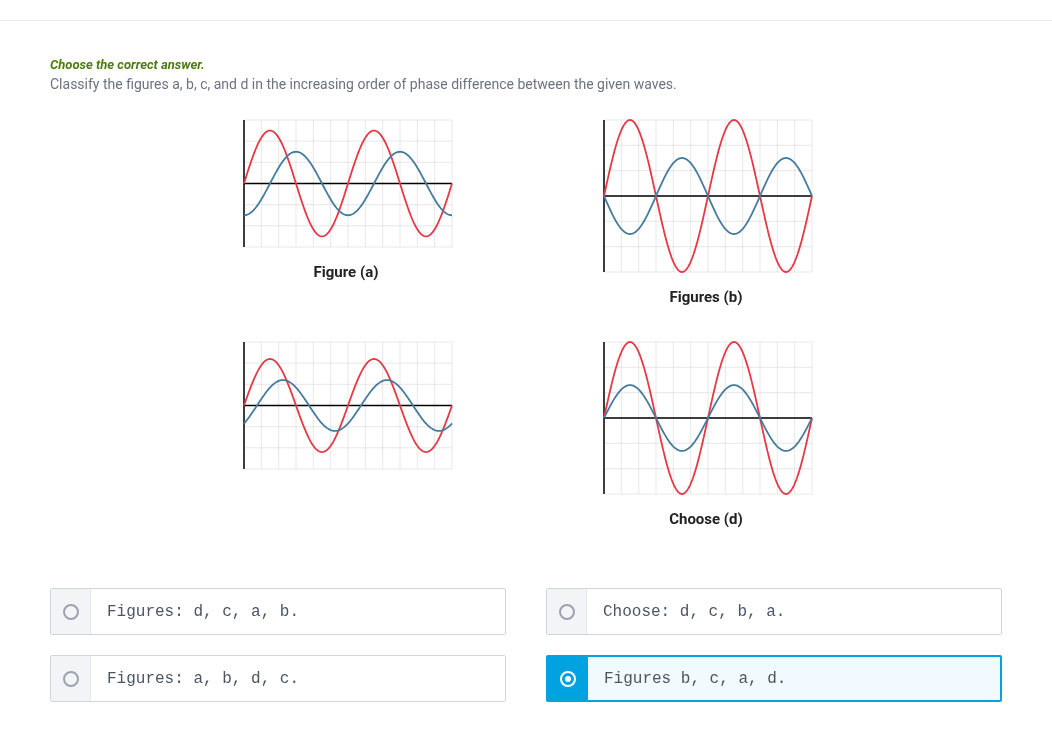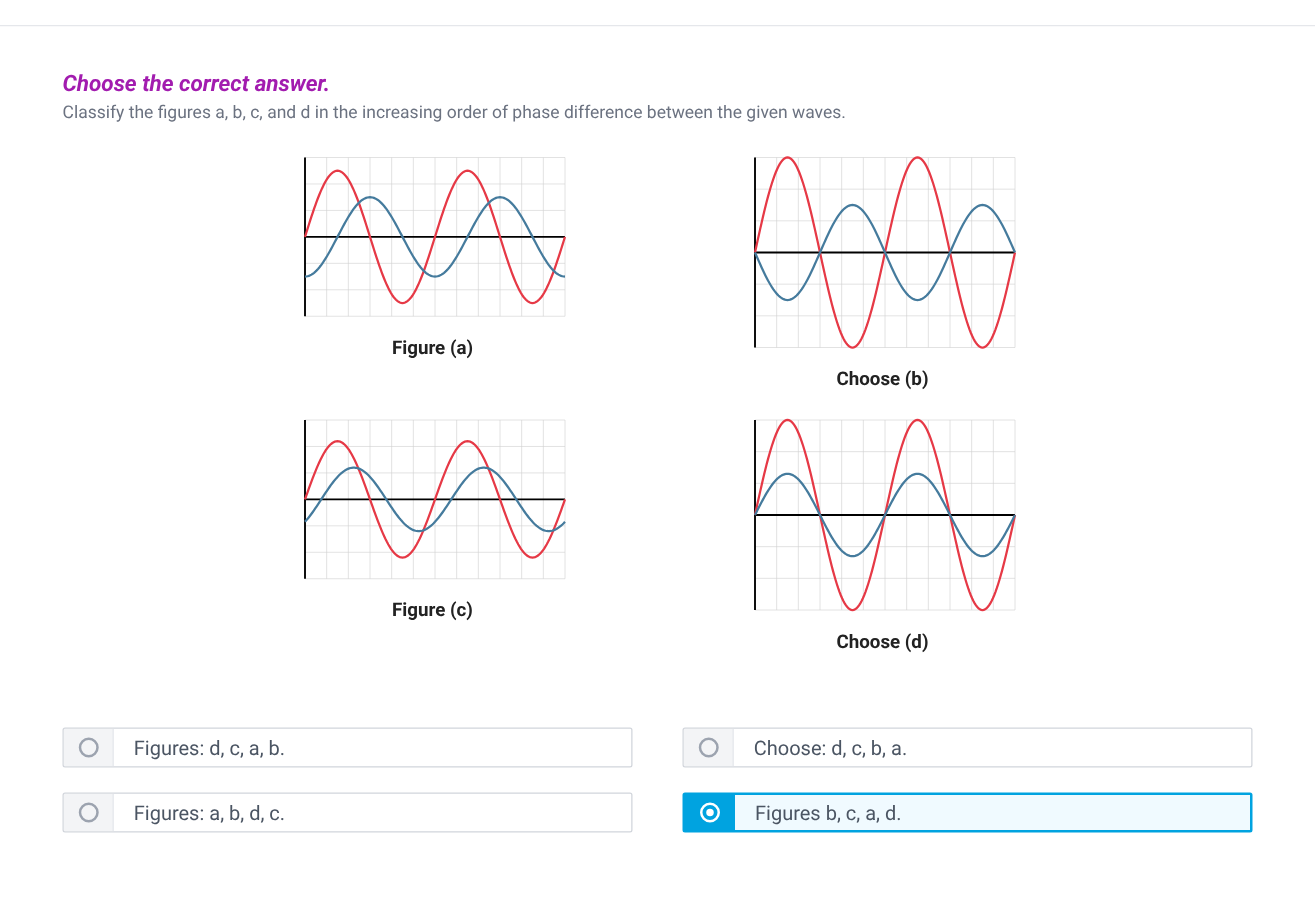--- a/index.html
+++ b/index.html
@@ -4,36 +4,36 @@
 <style>
   * { box-sizing: border-box; }
   body {
     margin: 0;
     font-family: -apple-system, BlinkMacSystemFont, "Segoe UI", Roboto, Arial, sans-serif;
     background: #fff;
     padding: 20px 50px;
     width: 1052px;
   }
   .instruction {
-    color: #a21caf;
+    color: #4d7c0f;
     font-weight: 700;
     font-style: italic;
-    font-size: 18px;
+    font-size: 13px;
     margin-bottom: 4px;
     margin-top: 36px;
   }
   .question {
     color: #6b7280;
     font-size: 14px;
     margin-bottom: 24px;
   }
   .figures-grid {
     display: grid;
     grid-template-columns: 1fr 1fr;
-    gap: 20px 20px;
+    gap: 32px 20px;
     justify-items: center;
     max-width: 700px;
     margin: 0 auto 60px auto;
   }
   .figure-cell {
     text-align: center;
   }
   .figure-cell svg {
     display: block;
     margin-bottom: 12px;
@@ -49,21 +49,22 @@
     gap: 20px 40px;
     margin-top: 20px;
   }
   .option {
     display: flex;
     align-items: stretch;
     border: 1px solid #d1d5db;
     border-radius: 2px;
     overflow: hidden;
     cursor: pointer;
-    height: 32px;
+    height: 47px;
+    font-family: Liberation Mono, monospace;
   }
   .option .radio-box {
     width: 40px;
     background: #f3f4f6;
     border-right: 1px solid #e5e7eb;
     display: flex;
     align-items: center;
     justify-content: center;
   }
   .option .radio-circle {
@@ -173,21 +174,21 @@
           <line x1="8" x2="216" y1="80" y2="80" stroke="#d0d0d0" stroke-width="0.5"></line>
           <line x1="8" x2="216" y1="54.66666666666667" y2="54.66666666666667" stroke="#d0d0d0" stroke-width="0.5"></line>
           <line x1="8" x2="216" y1="29.33333333333333" y2="29.33333333333333" stroke="#d0d0d0" stroke-width="0.5"></line>
           <line x1="8" x2="216" y1="4" y2="4" stroke="#d0d0d0" stroke-width="0.5"></line>
         </g>
         <line x1="8" x2="216" y1="80" y2="80" stroke="#000" stroke-width="1.5"></line>
         <line x1="8" x2="8" y1="4" y2="156" stroke="#000" stroke-width="1.5"></line>
         <path d="M8,80 L9.04,75.2279205157722 L10.08,70.47467424911288 L11.120000000000001,65.75902009148493 L12.16,61.099568575471025 L13.2,56.51470842750399 L14.24,52.022533995964466 L15.28,47.64077384105448 L16.32,43.38672076826964 L17.36,39.277163581596255 L18.4,35.32832082577204 L19.439999999999998,31.555776779099602 L20.48,27.974419949419627 L21.52,24.59838431597271 L22.56,21.44099354904003 L23.6,18.51470842750399 L24.64,15.831077661846848 L25.68,13.400692316666351 L26.720000000000002,11.233144012582528 L27.759999999999998,9.336987072492889 L28.799999999999997,7.719704761568323 L29.84,6.387679754224052 L30.88,5.346168944619649 L31.919999999999998,4.599282700099678 L32.96,4.149968639451373 L34,4 L35.04,4.149968639451373 L36.08,4.599282700099678 L37.12,5.346168944619649 L38.16,6.387679754224052 L39.2,7.719704761568323 L40.24,9.336987072492889 L41.28,11.2331440125825 L42.32,13.40069231666638 L43.36,15.831077661846848 L44.400000000000006,18.51470842750399 L45.440000000000005,21.44099354904003 L46.480000000000004,24.59838431597271 L47.519999999999996,27.974419949419627 L48.559999999999995,31.55577677909956 L49.599999999999994,35.328320825772025 L50.64,39.277163581596255 L51.68,43.386720768269626 L52.72,47.64077384105448 L53.76,52.022533995964494 L54.800000000000004,56.51470842750399 L55.839999999999996,61.099568575471 L56.879999999999995,65.7590200914849 L57.92,70.4746742491129 L58.96,75.22792051577215 L60,79.99999999999999 L61.04,84.77207948422782 L62.08,89.52532575088709 L63.120000000000005,94.24097990851509 L64.16,98.90043142452899 L65.19999999999999,103.485291572496 L66.24,107.97746600403549 L67.28,112.35922615894549 L68.32,116.61327923173036 L69.36,120.72283641840372 L70.4,124.67167917422796 L71.44,128.4442232209004 L72.48,132.02558005058037 L73.52,135.40161568402723 L74.56,138.55900645095994 L75.60000000000001,141.485291572496 L76.64,144.16892233815315 L77.67999999999999,146.5993076833336 L78.72,148.76685598741747 L79.75999999999999,150.66301292750708 L80.80000000000001,152.28029523843168 L81.84,153.61232024577595 L82.88000000000001,154.65383105538035 L83.92,155.40071729990032 L84.96000000000001,155.85003136054863 L86,156 L87.03999999999999,155.85003136054863 L88.08,155.40071729990032 L89.11999999999999,154.65383105538035 L90.16,153.61232024577595 L91.19999999999999,152.28029523843168 L92.24000000000001,150.66301292750708 L93.28,148.7668559874175 L94.32000000000001,146.59930768333362 L95.36,144.16892233815318 L96.39999999999999,141.48529157249604 L97.44,138.55900645095997 L98.48,135.40161568402726 L99.52,132.02558005058032 L100.56,128.4442232209004 L101.60000000000001,124.67167917422798 L102.64,120.72283641840379 L103.67999999999999,116.61327923173042 L104.72,112.35922615894555 L105.75999999999999,107.97746600403559 L106.80000000000001,103.48529157249597 L107.84,98.90043142452895 L108.88000000000001,94.24097990851507 L109.92,89.52532575088716 L110.96000000000001,84.77207948422782 L112,80.00000000000003 L113.04,75.22792051577223 L114.08,70.47467424911288 L115.12,65.75902009148497 L116.16,61.099568575471096 L117.2,56.514708427504075 L118.24000000000001,52.02253399596444 L119.28,47.64077384105448 L120.32000000000001,43.386720768269626 L121.36000000000001,39.277163581596255 L122.39999999999999,35.32832082577208 L123.44000000000001,31.55577677909963 L124.47999999999999,27.974419949419712 L125.52000000000001,24.598384315972766 L126.55999999999999,21.44099354904006 L127.60000000000001,18.51470842750399 L128.64,15.831077661846848 L129.68,13.400692316666351 L130.72,11.233144012582528 L131.76,9.336987072492917 L132.8,7.719704761568323 L133.84,6.387679754224052 L134.88,5.346168944619677 L135.92000000000002,4.599282700099678 L136.96,4.149968639451345 L138,4 L139.04,4.149968639451345 L140.08,4.599282700099678 L141.12,5.346168944619649 L142.16,6.387679754224052 L143.20000000000002,7.719704761568323 L144.24,9.336987072492946 L145.28,11.233144012582528 L146.32,13.40069231666638 L147.35999999999999,15.831077661846791 L148.39999999999998,18.51470842750399 L149.44,21.440993549039973 L150.48000000000002,24.598384315972766 L151.51999999999998,27.97441994941957 L152.56,31.555776779099602 L153.60000000000002,35.328320825772025 L154.64000000000001,39.27716358159633 L155.68,43.38672076826958 L156.72,47.64077384105451 L157.76000000000002,52.022533995964466 L158.79999999999998,56.514708427503976 L159.84,61.09956857547098 L160.88,65.75902009148484 L161.92000000000002,70.4746742491129 L162.96,75.22792051577206 L164,79.99999999999999 L165.04,84.77207948422789 L166.07999999999998,89.52532575088705 L167.12,94.2409799085151 L168.16,98.90043142452896 L169.20000000000002,103.48529157249598 L170.23999999999998,107.97746600403548 L171.28,112.35922615894545 L172.32,116.61327923173039 L173.35999999999999,120.72283641840363 L174.39999999999998,124.67167917422793 L175.44,128.44422322090037 L176.48000000000002,132.02558005058037 L177.51999999999998,135.4016156840272 L178.56,138.55900645096 L179.60000000000002,141.48529157249598 L180.64000000000001,144.16892233815318 L181.68,146.5993076833336 L182.72,148.76685598741744 L183.76000000000002,150.6630129275071 L184.79999999999998,152.28029523843162 L185.84,153.61232024577595 L186.88,154.65383105538035 L187.92000000000002,155.40071729990032 L188.96,155.85003136054863 L190,156 L191.04,155.85003136054863 L192.07999999999998,155.40071729990032 L193.12,154.65383105538032 L194.16,153.612320245776 L195.20000000000002,152.28029523843168 L196.23999999999998,150.66301292750717 L197.28,148.76685598741753 L198.32,146.59930768333362 L199.35999999999999,144.1689223381532 L200.39999999999998,141.48529157249604 L201.44,138.55900645096 L202.48000000000002,135.40161568402726 L203.51999999999998,132.02558005058043 L204.56,128.44422322090043 L205.60000000000002,124.67167917422788 L206.64000000000001,120.72283641840369 L207.68,116.61327923173033 L208.72,112.35922615894563 L209.76000000000002,107.97746600403553 L210.79999999999998,103.48529157249617 L211.84,98.90043142452902 L212.88,94.24097990851516 L213.92000000000002,89.52532575088709 L214.96,84.77207948422796 L216,80.00000000000003" fill="none" stroke="#e63946" stroke-width="1.8"></path>
         <path d="M8,80 L9.04,82.38603974211391 L10.08,84.76266287544355 L11.120000000000001,87.12048995425755 L12.16,89.4502157122645 L13.2,91.742645786248 L14.24,93.98873300201775 L15.28,96.17961307947276 L16.32,98.30663961586518 L17.36,100.36141820920187 L18.4,102.33583958711398 L19.439999999999998,104.22211161045021 L20.48,106.01279002529017 L21.52,107.70080784201365 L22.56,109.27950322548 L23.6,110.742645786248 L24.64,112.08446116907658 L25.68,113.29965384166681 L26.720000000000002,114.38342799370875 L27.759999999999998,115.33150646375356 L28.799999999999997,116.14014761921584 L29.84,116.80616012288797 L30.88,117.32691552769018 L31.919999999999998,117.70035864995015 L32.96,117.92501568027433 L34,118 L35.04,117.92501568027433 L36.08,117.70035864995015 L37.12,117.32691552769018 L38.16,116.80616012288797 L39.2,116.14014761921584 L40.24,115.33150646375356 L41.28,114.38342799370875 L42.32,113.29965384166681 L43.36,112.08446116907658 L44.400000000000006,110.742645786248 L45.440000000000005,109.27950322548 L46.480000000000004,107.70080784201363 L47.519999999999996,106.01279002529017 L48.559999999999995,104.2221116104502 L49.599999999999994,102.33583958711398 L50.64,100.36141820920187 L51.68,98.30663961586518 L52.72,96.17961307947276 L53.76,93.98873300201775 L54.800000000000004,91.74264578624799 L55.839999999999996,89.4502157122645 L56.879999999999995,87.12048995425755 L57.92,84.76266287544357 L58.96,82.38603974211391 L60,80 L61.04,77.61396025788609 L62.08,75.23733712455643 L63.120000000000005,72.87951004574245 L64.16,70.5497842877355 L65.19999999999999,68.25735421375201 L66.24,66.01126699798223 L67.28,63.82038692052724 L68.32,61.69336038413482 L69.36,59.63858179079813 L70.4,57.66416041288602 L71.44,55.77788838954979 L72.48,53.98720997470983 L73.52,52.29919215798637 L74.56,50.72049677452 L75.60000000000001,49.25735421375201 L76.64,47.91553883092344 L77.67999999999999,46.700346158333204 L78.72,45.61657200629125 L79.75999999999999,44.66849353624647 L80.80000000000001,43.85985238078416 L81.84,43.193839877112026 L82.88000000000001,42.673084472309824 L83.92,42.29964135004985 L84.96000000000001,42.07498431972567 L86,42 L87.03999999999999,42.07498431972567 L88.08,42.29964135004985 L89.11999999999999,42.673084472309824 L90.16,43.193839877112026 L91.19999999999999,43.85985238078416 L92.24000000000001,44.668493536246444 L93.28,45.61657200629125 L94.32000000000001,46.700346158333204 L95.36,47.91553883092344 L96.39999999999999,49.25735421375198 L97.44,50.72049677452 L98.48,52.29919215798637 L99.52,53.98720997470983 L100.56,55.77788838954979 L101.60000000000001,57.664160412886034 L102.64,59.63858179079813 L103.67999999999999,61.693360384134806 L104.72,63.82038692052724 L105.75999999999999,66.01126699798223 L106.80000000000001,68.257354213752 L107.84,70.54978428773549 L108.88000000000001,72.87951004574248 L109.92,75.23733712455646 L110.96000000000001,77.6139602578861 L112,80 L113.04,82.38603974211388 L114.08,84.76266287544355 L115.12,87.12048995425751 L116.16,89.4502157122645 L117.2,91.74264578624799 L118.24000000000001,93.98873300201775 L119.28,96.17961307947274 L120.32000000000001,98.30663961586521 L121.36000000000001,100.36141820920187 L122.39999999999999,102.33583958711395 L123.44000000000001,104.2221116104502 L124.47999999999999,106.01279002529017 L125.52000000000001,107.70080784201363 L126.55999999999999,109.27950322547997 L127.60000000000001,110.74264578624802 L128.64,112.08446116907658 L129.68,113.29965384166681 L130.72,114.38342799370874 L131.76,115.33150646375354 L132.8,116.14014761921584 L133.84,116.80616012288797 L134.88,117.32691552769018 L135.92000000000002,117.70035864995015 L136.96,117.92501568027433 L138,118 L139.04,117.92501568027433 L140.08,117.70035864995015 L141.12,117.32691552769018 L142.16,116.80616012288797 L143.20000000000002,116.14014761921584 L144.24,115.33150646375354 L145.28,114.38342799370875 L146.32,113.29965384166681 L147.35999999999999,112.08446116907659 L148.39999999999998,110.74264578624803 L149.44,109.27950322547998 L150.48000000000002,107.70080784201362 L151.51999999999998,106.01279002529017 L152.56,104.2221116104502 L153.60000000000002,102.33583958711398 L154.64000000000001,100.36141820920186 L155.68,98.30663961586521 L156.72,96.17961307947277 L157.76000000000002,93.98873300201774 L158.79999999999998,91.74264578624803 L159.84,89.45021571226447 L160.88,87.12048995425755 L161.92000000000002,84.76266287544354 L162.96,82.38603974211394 L164,80.00000000000001 L165.04,77.61396025788608 L166.07999999999998,75.23733712455648 L167.12,72.87951004574248 L168.16,70.54978428773555 L169.20000000000002,68.25735421375198 L170.23999999999998,66.01126699798229 L171.28,63.82038692052724 L172.32,61.693360384134806 L173.35999999999999,59.63858179079814 L174.39999999999998,57.664160412886034 L175.44,55.77788838954983 L176.48000000000002,53.98720997470983 L177.51999999999998,52.2991921579864 L178.56,50.72049677452003 L179.60000000000002,49.25735421375198 L180.64000000000001,47.915538830923396 L181.68,46.700346158333176 L182.72,45.61657200629125 L183.76000000000002,44.668493536246444 L184.79999999999998,43.859852380784176 L185.84,43.193839877112026 L186.88,42.673084472309824 L187.92000000000002,42.29964135004984 L188.96,42.07498431972567 L190,42 L191.04,42.07498431972567 L192.07999999999998,42.29964135004984 L193.12,42.673084472309824 L194.16,43.193839877112026 L195.20000000000002,43.859852380784176 L196.23999999999998,44.668493536246444 L197.28,45.61657200629125 L198.32,46.700346158333204 L199.35999999999999,47.915538830923396 L200.39999999999998,49.25735421375198 L201.44,50.72049677452 L202.48000000000002,52.29919215798638 L203.51999999999998,53.98720997470977 L204.56,55.77788838954979 L205.60000000000002,57.66416041288602 L206.64000000000001,59.63858179079817 L207.68,61.69336038413479 L208.72,63.82038692052724 L209.76000000000002,66.01126699798223 L210.79999999999998,68.25735421375198 L211.84,70.54978428773549 L212.88,72.87951004574242 L213.92000000000002,75.23733712455646 L214.96,77.61396025788602 L216,79.99999999999999" fill="none" stroke="#457b9d" stroke-width="1.8"></path>
       </svg>
-    <div class="figure-caption">Choose (b)</div>
+    <div class="figure-caption">Figures (b)</div>
   </div>
   <div class="figure-cell">
     <svg width="220" height="135">
         <g>
           <line x1="8" x2="8" y1="4" y2="131" stroke="#d0d0d0" stroke-width="0.5"></line>
           <line x1="25.333333333333332" x2="25.333333333333332" y1="4" y2="131" stroke="#d0d0d0" stroke-width="0.5"></line>
           <line x1="42.666666666666664" x2="42.666666666666664" y1="4" y2="131" stroke="#d0d0d0" stroke-width="0.5"></line>
           <line x1="60" x2="60" y1="4" y2="131" stroke="#d0d0d0" stroke-width="0.5"></line>
           <line x1="77.33333333333333" x2="77.33333333333333" y1="4" y2="131" stroke="#d0d0d0" stroke-width="0.5"></line>
           <line x1="94.66666666666667" x2="94.66666666666667" y1="4" y2="131" stroke="#d0d0d0" stroke-width="0.5"></line>
@@ -204,21 +205,20 @@
           <line x1="8" x2="216" y1="67.5" y2="67.5" stroke="#d0d0d0" stroke-width="0.5"></line>
           <line x1="8" x2="216" y1="46.33333333333334" y2="46.33333333333334" stroke="#d0d0d0" stroke-width="0.5"></line>
           <line x1="8" x2="216" y1="25.166666666666657" y2="25.166666666666657" stroke="#d0d0d0" stroke-width="0.5"></line>
           <line x1="8" x2="216" y1="4" y2="4" stroke="#d0d0d0" stroke-width="0.5"></line>
         </g>
         <line x1="8" x2="216" y1="67.5" y2="67.5" stroke="#000" stroke-width="1.5"></line>
         <line x1="8" x2="8" y1="4" y2="131" stroke="#000" stroke-width="1.5"></line>
         <path d="M8,67.5 L9.04,64.57605480725165 L10.08,61.66364909035558 L11.120000000000001,58.77427678412475 L12.16,55.91934092102325 L13.2,53.11010862860661 L14.24,50.357666663316834 L15.28,47.672877656119795 L16.32,45.06633724266345 L17.36,42.548332247144714 L18.4,40.12880008491385 L19.439999999999998,37.817289544036 L20.48,35.622923100587386 L21.52,33.55436091640959 L22.56,31.61976666140741 L23.6,29.82677529527328 L24.64,28.182462935789502 L25.68,26.69331893262408 L26.720000000000002,25.365220256832345 L27.759999999999998,24.203408307137096 L28.799999999999997,23.212468224522368 L29.84,22.396310796776746 L30.88,21.758157024400717 L31.919999999999998,21.300525408789156 L32.96,21.0252220128568 L34,20.933333333333323 L35.04,21.0252220128568 L36.08,21.300525408789156 L37.12,21.758157024400717 L38.16,22.396310796776746 L39.2,23.21246822452234 L40.24,24.203408307137096 L41.28,25.365220256832345 L42.32,26.693318932624095 L43.36,28.182462935789488 L44.400000000000006,29.82677529527328 L45.440000000000005,31.61976666140741 L46.480000000000004,33.55436091640959 L47.519999999999996,35.622923100587386 L48.559999999999995,37.817289544036 L49.599999999999994,40.12880008491382 L50.64,42.548332247144714 L51.68,45.06633724266344 L52.72,47.672877656119795 L53.76,50.357666663316834 L54.800000000000004,53.11010862860661 L55.839999999999996,55.919340921023235 L56.879999999999995,58.77427678412474 L57.92,61.66364909035558 L58.96,64.57605480725164 L60,67.49999999999999 L61.04,70.42394519274836 L62.08,73.33635090964441 L63.120000000000005,76.22572321587525 L64.16,79.08065907897675 L65.19999999999999,81.88989137139339 L66.24,84.64233333668315 L67.28,87.3271223438802 L68.32,89.93366275733655 L69.36,92.45166775285527 L70.4,94.87119991508617 L71.44,97.18271045596398 L72.48,99.37707689941263 L73.52,101.44563908359038 L74.56,103.38023333859257 L75.60000000000001,105.17322470472672 L76.64,106.81753706421051 L77.67999999999999,108.30668106737589 L78.72,109.63477974316764 L79.75999999999999,110.7965916928629 L80.80000000000001,111.78753177547765 L81.84,112.60368920322325 L82.88000000000001,113.24184297559927 L83.92,113.69947459121086 L84.96000000000001,113.97477798714318 L86,114.06666666666666 L87.03999999999999,113.97477798714318 L88.08,113.69947459121086 L89.11999999999999,113.24184297559927 L90.16,112.60368920322325 L91.19999999999999,111.78753177547766 L92.24000000000001,110.7965916928629 L93.28,109.63477974316766 L94.32000000000001,108.3066810673759 L95.36,106.81753706421053 L96.39999999999999,105.17322470472675 L97.44,103.38023333859257 L98.48,101.44563908359041 L99.52,99.37707689941259 L100.56,97.18271045596398 L101.60000000000001,94.87119991508618 L102.64,92.4516677528553 L103.67999999999999,89.93366275733658 L104.72,87.32712234388023 L105.75999999999999,84.64233333668321 L106.80000000000001,81.88989137139336 L107.84,79.08065907897672 L108.88000000000001,76.22572321587525 L109.92,73.33635090964445 L110.96000000000001,70.42394519274836 L112,67.5 L113.04,64.57605480725168 L114.08,61.66364909035558 L115.12,58.774276784124766 L116.16,55.91934092102329 L117.2,53.11010862860667 L118.24000000000001,50.35766666331682 L119.28,47.672877656119795 L120.32000000000001,45.06633724266344 L121.36000000000001,42.548332247144714 L122.39999999999999,40.12880008491385 L123.44000000000001,37.81728954403604 L124.47999999999999,35.62292310058743 L125.52000000000001,33.55436091640962 L126.55999999999999,31.61976666140744 L127.60000000000001,29.82677529527325 L128.64,28.182462935789488 L129.68,26.69331893262408 L130.72,25.365220256832373 L131.76,24.203408307137096 L132.8,23.212468224522368 L133.84,22.396310796776746 L134.88,21.75815702440073 L135.92000000000002,21.300525408789156 L136.96,21.0252220128568 L138,20.933333333333323 L139.04,21.0252220128568 L140.08,21.300525408789156 L141.12,21.758157024400717 L142.16,22.396310796776746 L143.20000000000002,23.21246822452234 L144.24,24.203408307137096 L145.28,25.365220256832373 L146.32,26.693318932624095 L147.35999999999999,28.182462935789445 L148.39999999999998,29.82677529527328 L149.44,31.619766661407382 L150.48000000000002,33.55436091640962 L151.51999999999998,35.62292310058736 L152.56,37.817289544036 L153.60000000000002,40.12880008491382 L154.64000000000001,42.54833224714476 L155.68,45.06633724266341 L156.72,47.672877656119795 L157.76000000000002,50.357666663316834 L158.79999999999998,53.110108628606596 L159.84,55.91934092102322 L160.88,58.774276784124694 L161.92000000000002,61.66364909035559 L162.96,64.57605480725157 L164,67.49999999999999 L165.04,70.4239451927484 L166.07999999999998,73.33635090964438 L167.12,76.22572321587526 L168.16,79.08065907897674 L169.20000000000002,81.88989137139336 L170.23999999999998,84.64233333668315 L171.28,87.32712234388018 L172.32,89.93366275733655 L173.35999999999999,92.4516677528552 L174.39999999999998,94.87119991508615 L175.44,97.18271045596396 L176.48000000000002,99.37707689941263 L177.51999999999998,101.44563908359035 L178.56,103.38023333859259 L179.60000000000002,105.1732247047267 L180.64000000000001,106.81753706421054 L181.68,108.30668106737589 L182.72,109.63477974316761 L183.76000000000002,110.7965916928629 L184.79999999999998,111.78753177547762 L185.84,112.60368920322325 L186.88,113.24184297559928 L187.92000000000002,113.69947459121086 L188.96,113.97477798714318 L190,114.06666666666666 L191.04,113.97477798714318 L192.07999999999998,113.69947459121086 L193.12,113.24184297559927 L194.16,112.60368920322328 L195.20000000000002,111.78753177547767 L196.23999999999998,110.79659169286296 L197.28,109.63477974316767 L198.32,108.3066810673759 L199.35999999999999,106.81753706421055 L200.39999999999998,105.17322470472674 L201.44,103.3802333385926 L202.48000000000002,101.44563908359038 L203.51999999999998,99.37707689941266 L204.56,97.18271045596398 L205.60000000000002,94.87119991508612 L206.64000000000001,92.45166775285523 L207.68,89.93366275733652 L208.72,87.32712234388029 L209.76000000000002,84.64233333668318 L210.79999999999998,81.88989137139349 L211.84,79.08065907897678 L212.88,76.22572321587529 L213.92000000000002,73.33635090964442 L214.96,70.42394519274845 L216,67.50000000000003" fill="none" stroke="#e63946" stroke-width="1.8"></path>
         <path d="M8,85.46051224213831 L9.04,84.29732137922076 L10.08,83.0678391627856 L11.120000000000001,81.77691779744411 L12.16,80.42965196005943 L13.2,79.03135869338449 L14.24,77.58755642212343 L15.28,76.10394317423041 L16.32,74.58637409339642 L17.36,73.04083833147217 L18.4,71.47343541202187 L19.439999999999998,69.89035115829026 L20.48,68.29783328058446 L21.52,66.70216671941554 L22.56,65.10964884170973 L23.6,63.52656458797813 L24.64,61.95916166852781 L25.68,60.413625906603585 L26.720000000000002,58.89605682576959 L27.759999999999998,57.41244357787657 L28.799999999999997,55.96864130661551 L29.84,54.57034803994057 L30.88,53.22308220255589 L31.919999999999998,51.9321608372144 L32.96,50.70267862077924 L34,49.53948775786169 L35.04,48.447178831386324 L36.08,47.430062685657475 L37.12,46.492153413426124 L38.16,45.637152514099824 L39.2,44.868434285615464 L40.24,44.18903250762688 L41.28,43.601628468562694 L42.32,43.10854038380565 L43.36,42.71171424675582 L44.400000000000006,42.41271614888349 L45.440000000000005,42.21272609908176 L46.480000000000004,42.11253336671044 L47.519999999999996,42.11253336671044 L48.559999999999995,42.21272609908176 L49.599999999999994,42.41271614888349 L50.64,42.71171424675582 L51.68,43.10854038380565 L52.72,43.601628468562694 L53.76,44.18903250762688 L54.800000000000004,44.868434285615464 L55.839999999999996,45.637152514099824 L56.879999999999995,46.492153413426124 L57.92,47.43006268565746 L58.96,48.447178831386324 L60,49.53948775786169 L61.04,50.70267862077924 L62.08,51.9321608372144 L63.120000000000005,53.22308220255589 L64.16,54.57034803994058 L65.19999999999999,55.968641306615496 L66.24,57.41244357787657 L67.28,58.896056825769605 L68.32,60.41362590660357 L69.36,61.95916166852781 L70.4,63.52656458797814 L71.44,65.10964884170973 L72.48,66.70216671941554 L73.52,68.29783328058446 L74.56,69.89035115829026 L75.60000000000001,71.47343541202184 L76.64,73.04083833147217 L77.67999999999999,74.58637409339642 L78.72,76.1039431742304 L79.75999999999999,77.58755642212341 L80.80000000000001,79.0313586933845 L81.84,80.42965196005943 L82.88000000000001,81.77691779744411 L83.92,83.0678391627856 L84.96000000000001,84.29732137922076 L86,85.4605122421383 L87.03999999999999,86.55282116861366 L88.08,87.56993731434252 L89.11999999999999,88.50784658657386 L90.16,89.36284748590018 L91.19999999999999,90.13156571438455 L92.24000000000001,90.81096749237312 L93.28,91.39837153143733 L94.32000000000001,91.89145961619435 L95.36,92.28828575324418 L96.39999999999999,92.5872838511165 L97.44,92.78727390091822 L98.48,92.88746663328958 L99.52,92.88746663328958 L100.56,92.78727390091822 L101.60000000000001,92.5872838511165 L102.64,92.28828575324418 L103.67999999999999,91.89145961619435 L104.72,91.39837153143733 L105.75999999999999,90.81096749237312 L106.80000000000001,90.13156571438455 L107.84,89.36284748590018 L108.88000000000001,88.50784658657388 L109.92,87.56993731434254 L110.96000000000001,86.55282116861366 L112,85.46051224213831 L113.04,84.29732137922076 L114.08,83.06783916278562 L115.12,81.77691779744414 L116.16,80.42965196005943 L117.2,79.03135869338449 L118.24000000000001,77.58755642212341 L119.28,76.10394317423041 L120.32000000000001,74.58637409339642 L121.36000000000001,73.0408383314722 L122.39999999999999,71.4734354120219 L123.44000000000001,69.89035115829029 L124.47999999999999,68.29783328058448 L125.52000000000001,66.70216671941553 L126.55999999999999,65.10964884170973 L127.60000000000001,63.526564587978115 L128.64,61.95916166852781 L129.68,60.4136259066036 L130.72,58.896056825769605 L131.76,57.4124435778766 L132.8,55.96864130661551 L133.84,54.57034803994058 L134.88,53.22308220255587 L135.92000000000002,51.93216083721438 L136.96,50.70267862077924 L138,49.53948775786171 L139.04,48.44717883138634 L140.08,47.430062685657475 L141.12,46.492153413426124 L142.16,45.637152514099824 L143.20000000000002,44.868434285615464 L144.24,44.18903250762688 L145.28,43.601628468562694 L146.32,43.10854038380565 L147.35999999999999,42.71171424675583 L148.39999999999998,42.41271614888349 L149.44,42.21272609908176 L150.48000000000002,42.11253336671044 L151.51999999999998,42.11253336671044 L152.56,42.21272609908176 L153.60000000000002,42.41271614888349 L154.64000000000001,42.71171424675582 L155.68,43.10854038380565 L156.72,43.601628468562666 L157.76000000000002,44.18903250762688 L158.79999999999998,44.868434285615436 L159.84,45.63715251409981 L160.88,46.492153413426124 L161.92000000000002,47.43006268565749 L162.96,48.447178831386324 L164,49.53948775786171 L165.04,50.70267862077925 L166.07999999999998,51.9321608372144 L167.12,53.22308220255587 L168.16,54.570348039940555 L169.20000000000002,55.96864130661551 L170.23999999999998,57.412443577876545 L171.28,58.89605682576959 L172.32,60.41362590660361 L173.35999999999999,61.9591616685278 L174.39999999999998,63.5265645879781 L175.44,65.10964884170973 L176.48000000000002,66.70216671941554 L177.51999999999998,68.29783328058444 L178.56,69.89035115829024 L179.60000000000002,71.47343541202187 L180.64000000000001,73.04083833147217 L181.68,74.58637409339637 L182.72,76.10394317423038 L183.76000000000002,77.58755642212344 L184.79999999999998,79.03135869338446 L185.84,80.42965196005943 L186.88,81.77691779744411 L187.92000000000002,83.06783916278559 L188.96,84.29732137922073 L190,85.46051224213828 L191.04,86.55282116861366 L192.07999999999998,87.5699373143425 L193.12,88.50784658657386 L194.16,89.36284748590018 L195.20000000000002,90.13156571438455 L196.23999999999998,90.81096749237312 L197.28,91.39837153143733 L198.32,91.89145961619434 L199.35999999999999,92.28828575324417 L200.39999999999998,92.5872838511165 L201.44,92.78727390091822 L202.48000000000002,92.88746663328959 L203.51999999999998,92.88746663328959 L204.56,92.78727390091822 L205.60000000000002,92.5872838511165 L206.64000000000001,92.28828575324418 L207.68,91.89145961619437 L208.72,91.39837153143733 L209.76000000000002,90.81096749237312 L210.79999999999998,90.13156571438455 L211.84,89.36284748590019 L212.88,88.50784658657388 L213.92000000000002,87.56993731434251 L214.96,86.55282116861369 L216,85.4605122421383" fill="none" stroke="#457b9d" stroke-width="1.8"></path>
       </svg>
-    <div class="figure-caption">Figure (c)</div>
   </div>
   <div class="figure-cell">
     <svg width="220" height="160">
         <g>
           <line x1="8" x2="8" y1="4" y2="156" stroke="#d0d0d0" stroke-width="0.5"></line>
           <line x1="25.333333333333332" x2="25.333333333333332" y1="4" y2="156" stroke="#d0d0d0" stroke-width="0.5"></line>
           <line x1="42.666666666666664" x2="42.666666666666664" y1="4" y2="156" stroke="#d0d0d0" stroke-width="0.5"></line>
           <line x1="60" x2="60" y1="4" y2="156" stroke="#d0d0d0" stroke-width="0.5"></line>
           <line x1="77.33333333333333" x2="77.33333333333333" y1="4" y2="156" stroke="#d0d0d0" stroke-width="0.5"></line>
           <line x1="94.66666666666667" x2="94.66666666666667" y1="4" y2="156" stroke="#d0d0d0" stroke-width="0.5"></line>

